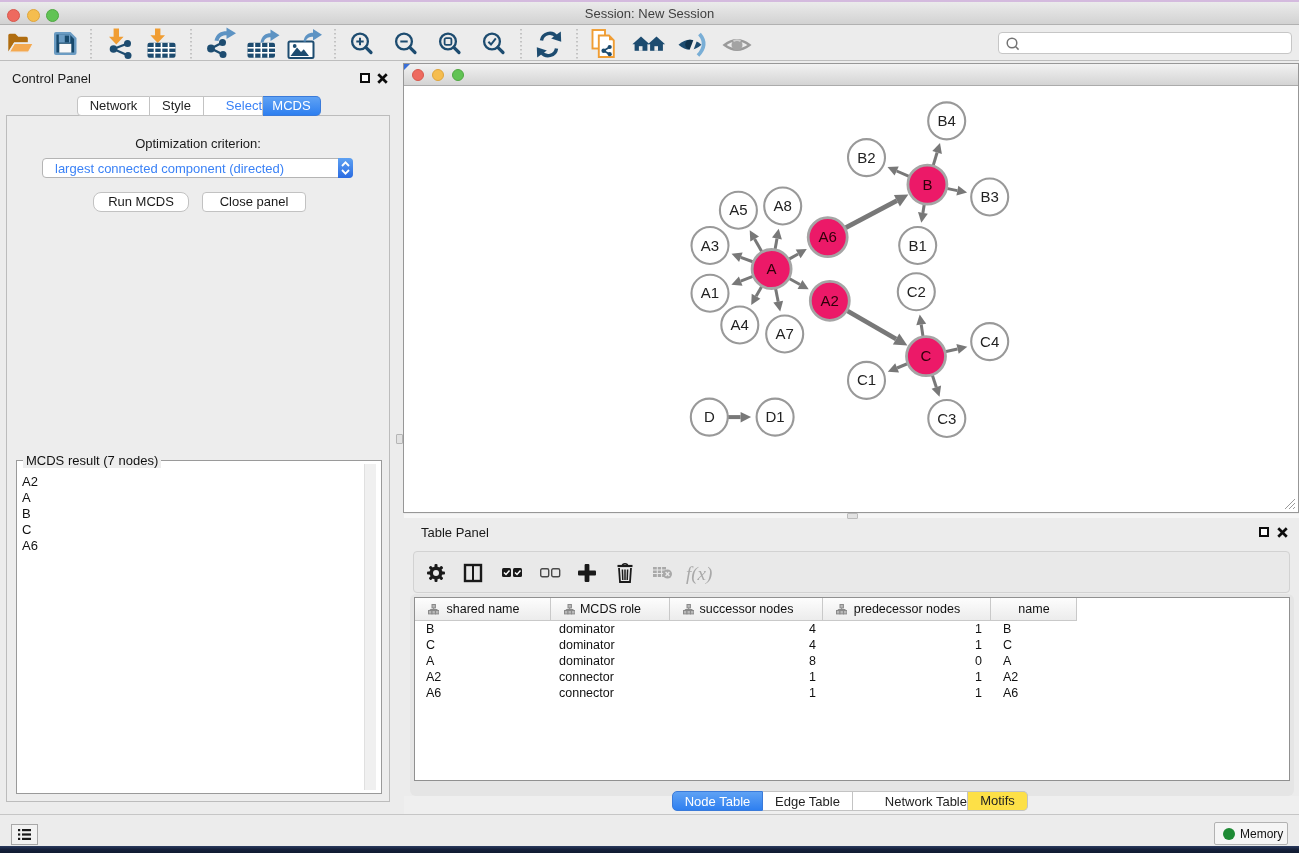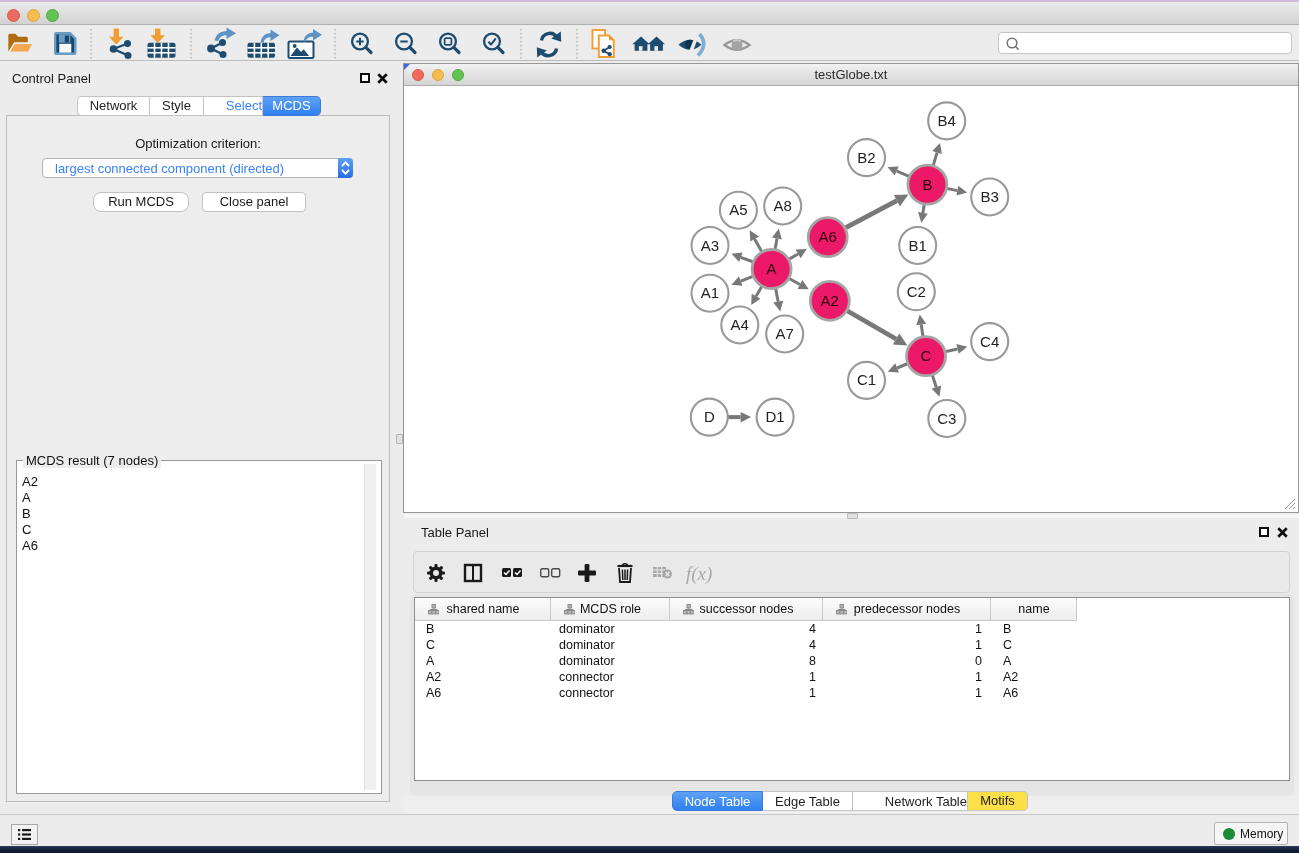--- a/index.html
+++ b/index.html
@@ -11,20 +11,21 @@
 </style>
 </head>
 <body>
 
 <div class="abs" style="left:0;top:0;width:1299px;height:2px;background:#d4bade;"></div>
 
 <div class="abs" style="left:0;top:2px;width:1299px;height:23px;background:linear-gradient(#ebebeb,#d2d2d2);border-bottom:1px solid #b1b1b1;">
   <div class="tl" style="left:7px;top:7px;width:13px;height:13px;background:#ee6a5f;border:1px solid #d7584d;"></div>
   <div class="tl" style="left:27px;top:7px;width:13px;height:13px;background:#f5bd4f;border:1px solid #dfa53c;"></div>
   <div class="tl" style="left:46px;top:7px;width:13px;height:13px;background:#61c354;border:1px solid #50a843;"></div>
+  <div style="text-align:center;font-size:13px;color:#404040;padding-top:4px;">Session: New Session</div>
 </div>
 
 <div class="abs" id="toolbar" style="left:0;top:26px;width:1299px;height:35px;background:#ececec;border-bottom:1px solid #bdbdbd;">
     <svg width="1299" height="35" viewBox="0 0 1299 35" style="position:absolute;left:0;top:0;">
       <line x1="91" y1="3" x2="91" y2="33" stroke="#a8a8a8" stroke-width="1.2" stroke-dasharray="1.5,2.5"></line>
       <line x1="191" y1="3" x2="191" y2="33" stroke="#a8a8a8" stroke-width="1.2" stroke-dasharray="1.5,2.5"></line>
       <line x1="335" y1="3" x2="335" y2="33" stroke="#a8a8a8" stroke-width="1.2" stroke-dasharray="1.5,2.5"></line>
       <line x1="521" y1="3" x2="521" y2="33" stroke="#a8a8a8" stroke-width="1.2" stroke-dasharray="1.5,2.5"></line>
       <line x1="577" y1="3" x2="577" y2="33" stroke="#a8a8a8" stroke-width="1.2" stroke-dasharray="1.5,2.5"></line>
       <path d="M8.3 25.5 L8.3 9.3 Q8.3 7.8 9.8 7.8 L15.3 7.8 L18.3 10.8 L26.3 10.8 Q27.8 10.8 27.8 12.3 L27.8 16.2 L14.2 16.2 L8.3 25.5 Z" fill="#b06d10"></path>
@@ -168,21 +169,20 @@
   <div style="position:absolute;left:6px;top:-8px;background:#ededed;padding:0 3px;font-size:13px;color:#111;">MCDS result (7 nodes)</div>
   <div style="position:absolute;right:5px;top:3px;bottom:3px;width:12px;background:#f0f0f0;border-left:1px solid #e0e0e0;"></div>
   <div style="position:absolute;left:5px;top:13px;font-size:13px;color:#111;line-height:16px;">A2<br>A<br>B<br>C<br>A6</div>
 </div>
 
 <div class="abs" style="left:403px;top:63px;width:896px;height:450px;border:1px solid #979797;background:#fff;">
   <div style="position:absolute;left:0;top:0;width:894px;height:22px;background:linear-gradient(#f2f2f2,#d4d4d4);border-bottom:1px solid #ababab;">
     <div class="tl" style="left:8px;top:5px;width:12px;height:12px;background:#ee6a5f;border:1px solid #d7584d;"></div>
     <div class="tl" style="left:28px;top:5px;width:12px;height:12px;background:#f5bd4f;border:1px solid #dfa53c;"></div>
     <div class="tl" style="left:48px;top:5px;width:12px;height:12px;background:#61c354;border:1px solid #50a843;"></div>
-    <div style="text-align:center;font-size:13px;color:#2c2c2c;padding-top:3px;">testGlobe.txt</div>
   </div>
   <svg style="position:absolute;left:0;top:0;" width="10" height="10" viewBox="0 0 10 10">
       <path d="M0 0 L10 0 L0 10 Z" fill="none"></path>
       <path d="M0 0 L7 0 L0 7 Z" fill="#3a6fd8" opacity="0.0"></path>
       <path d="M0 0 L6 0 L0 6 Z" fill="#3a6fd8"></path>
     </svg>
   <svg style="position:absolute;right:2px;bottom:2px;" width="12" height="12" viewBox="0 0 12 12">
       <g stroke="#9a9a9a" stroke-width="1">
         <line x1="11" y1="1" x2="1" y2="11"></line>
         <line x1="11" y1="5" x2="5" y2="11"></line>

